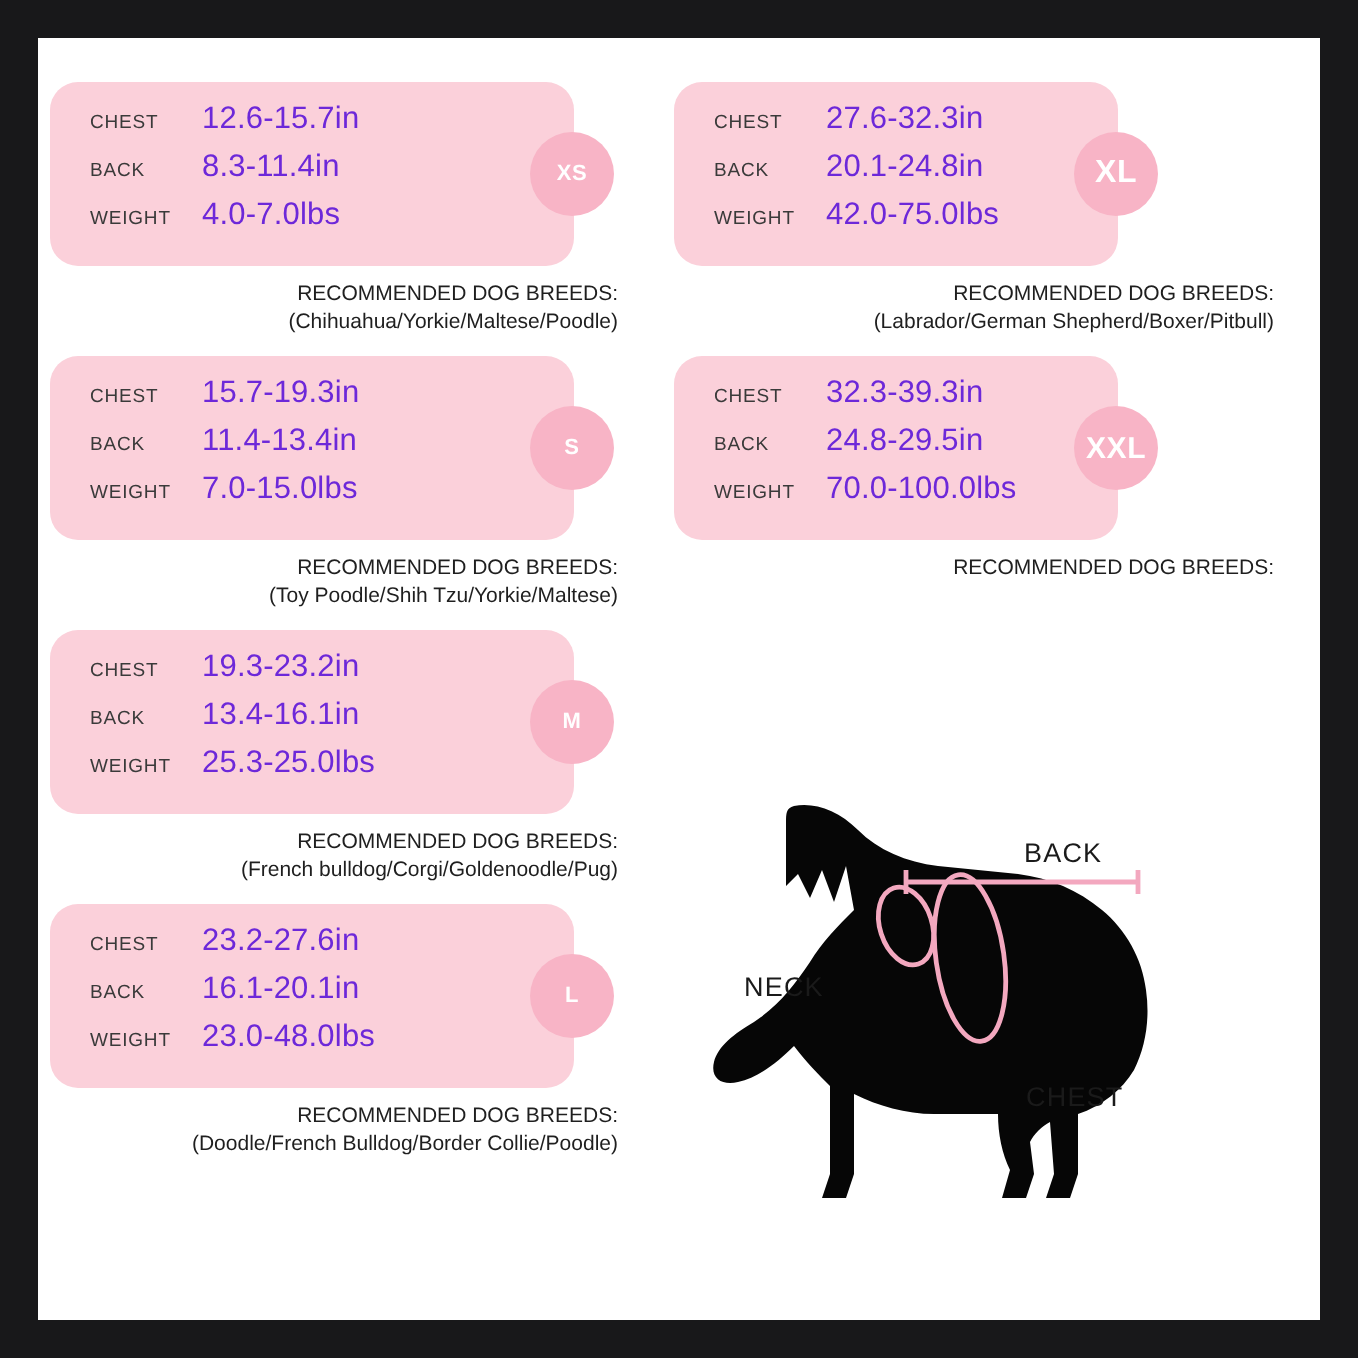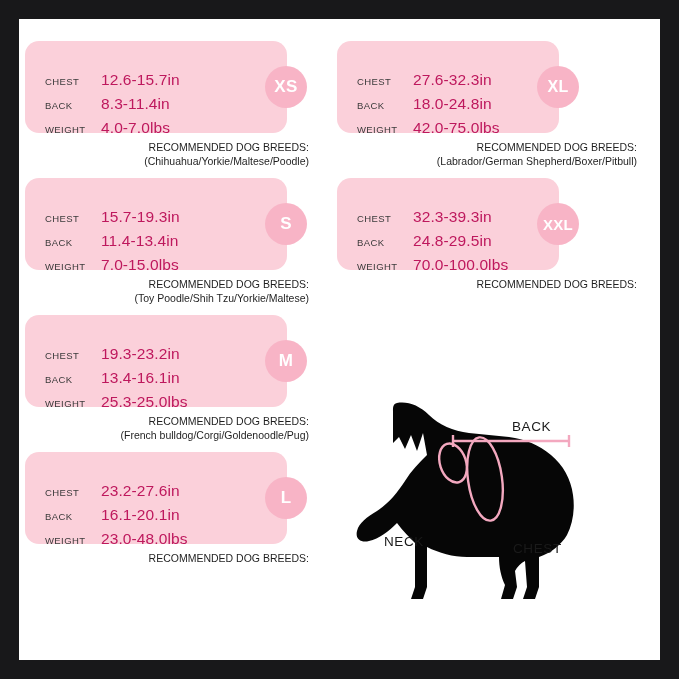--- a/index.html
+++ b/index.html
@@ -67,39 +67,38 @@
   }
   .row .label {
     width: 56px;
     font-size: 9.5px;
     letter-spacing: 0.4px;
     color: #3a3a3a;
     flex: 0 0 auto;
   }
   .row .value {
     font-size: 15.5px;
-    color: #be185d;
+    color: #6d28d9;
     letter-spacing: 0.1px;
-    margin-top: 20px;
   }
 
   .badge {
     position: absolute;
     right: -20px;
     top: 50%;
     transform: translateY(-50%);
     width: 42px;
     height: 42px;
     border-radius: 50%;
     background: #f8b4c6;
     color: #ffffff;
     display: flex;
     align-items: center;
     justify-content: center;
-    font-size: 17px;
+    font-size: 11px;
     font-weight: bold;
     letter-spacing: 0.3px;
   }
   .badge.xxl { font-size: 15px; margin-left: 28px; }
   .badge.xl { font-size: 16px; }
 
   .breeds {
     text-align: right;
     font-size: 10.5px;
     color: #1f1f1f;
@@ -116,21 +115,21 @@
     width: 300px;
     height: 250px;
   }
   .dog-label {
     position: absolute;
     font-size: 13.5px;
     color: #1a1a1a;
     letter-spacing: 0.6px;
   }
   .lbl-back { left: 163px; top: 48px; }
-  .lbl-neck { left: 35px; top: 115px; margin-top: 48px; }
+  .lbl-neck { left: 23px; top: 115px; }
   .lbl-chest { left: 164px; top: 170px; }
 </style>
 </head>
 <body>
 
 <div id="page">
   <div class="card">
     <div class="cols">
 
       <div class="col-left">
@@ -220,37 +219,38 @@
               </div>
               <div class="row">
                 <span class="label">WEIGHT</span>
                 <span class="value">23.0-48.0lbs</span>
               </div>
             </div>
             <div class="badge">L</div>
           </div>
           <div class="breeds">
             <div>RECOMMENDED DOG BREEDS:</div>
+            <div>(Doodle/French Bulldog/Border Collie/Poodle)</div>
           </div>
         </div>
 
       </div>
 
       <div class="col-right">
 
         <div class="size-block">
           <div class="panel wide-r">
             <div class="rows">
               <div class="row">
                 <span class="label">CHEST</span>
                 <span class="value">27.6-32.3in</span>
               </div>
               <div class="row">
                 <span class="label">BACK</span>
-                <span class="value">18.0-24.8in</span>
+                <span class="value">20.1-24.8in</span>
               </div>
               <div class="row">
                 <span class="label">WEIGHT</span>
                 <span class="value">42.0-75.0lbs</span>
               </div>
             </div>
             <div class="badge xl">XL</div>
           </div>
           <div class="breeds">
             <div>RECOMMENDED DOG BREEDS:</div>

